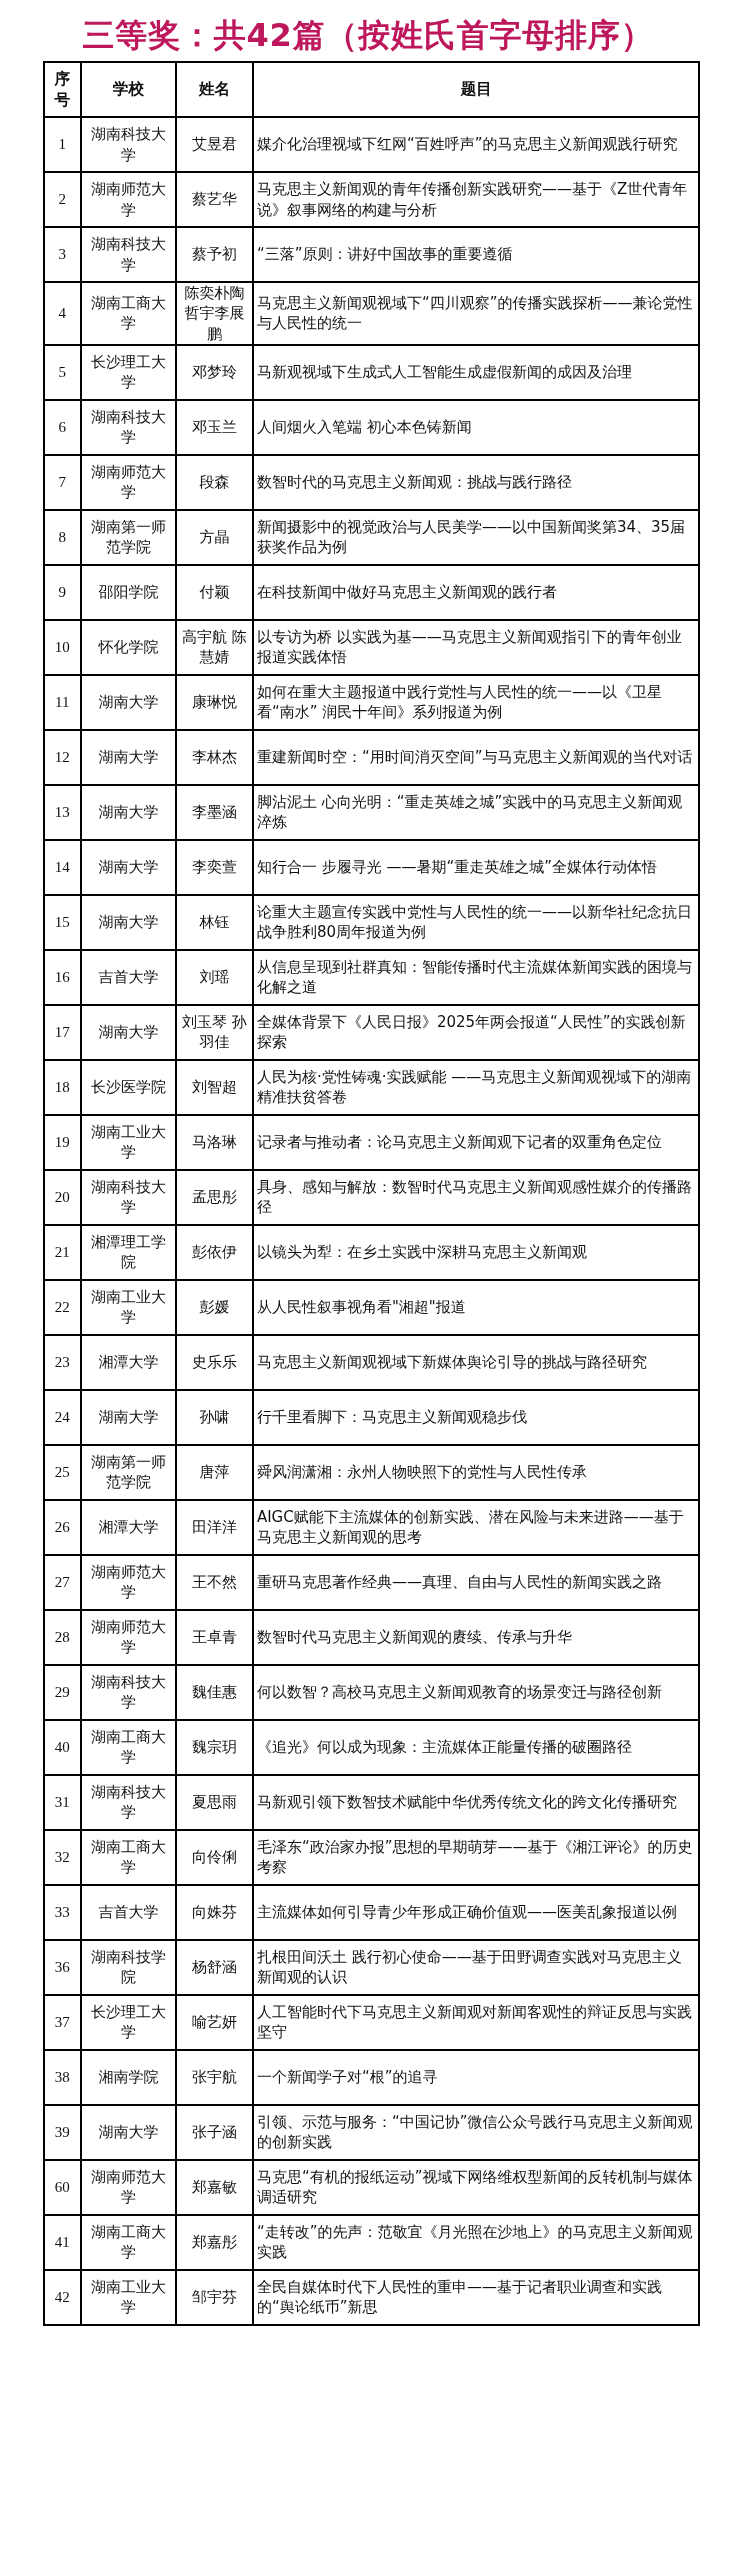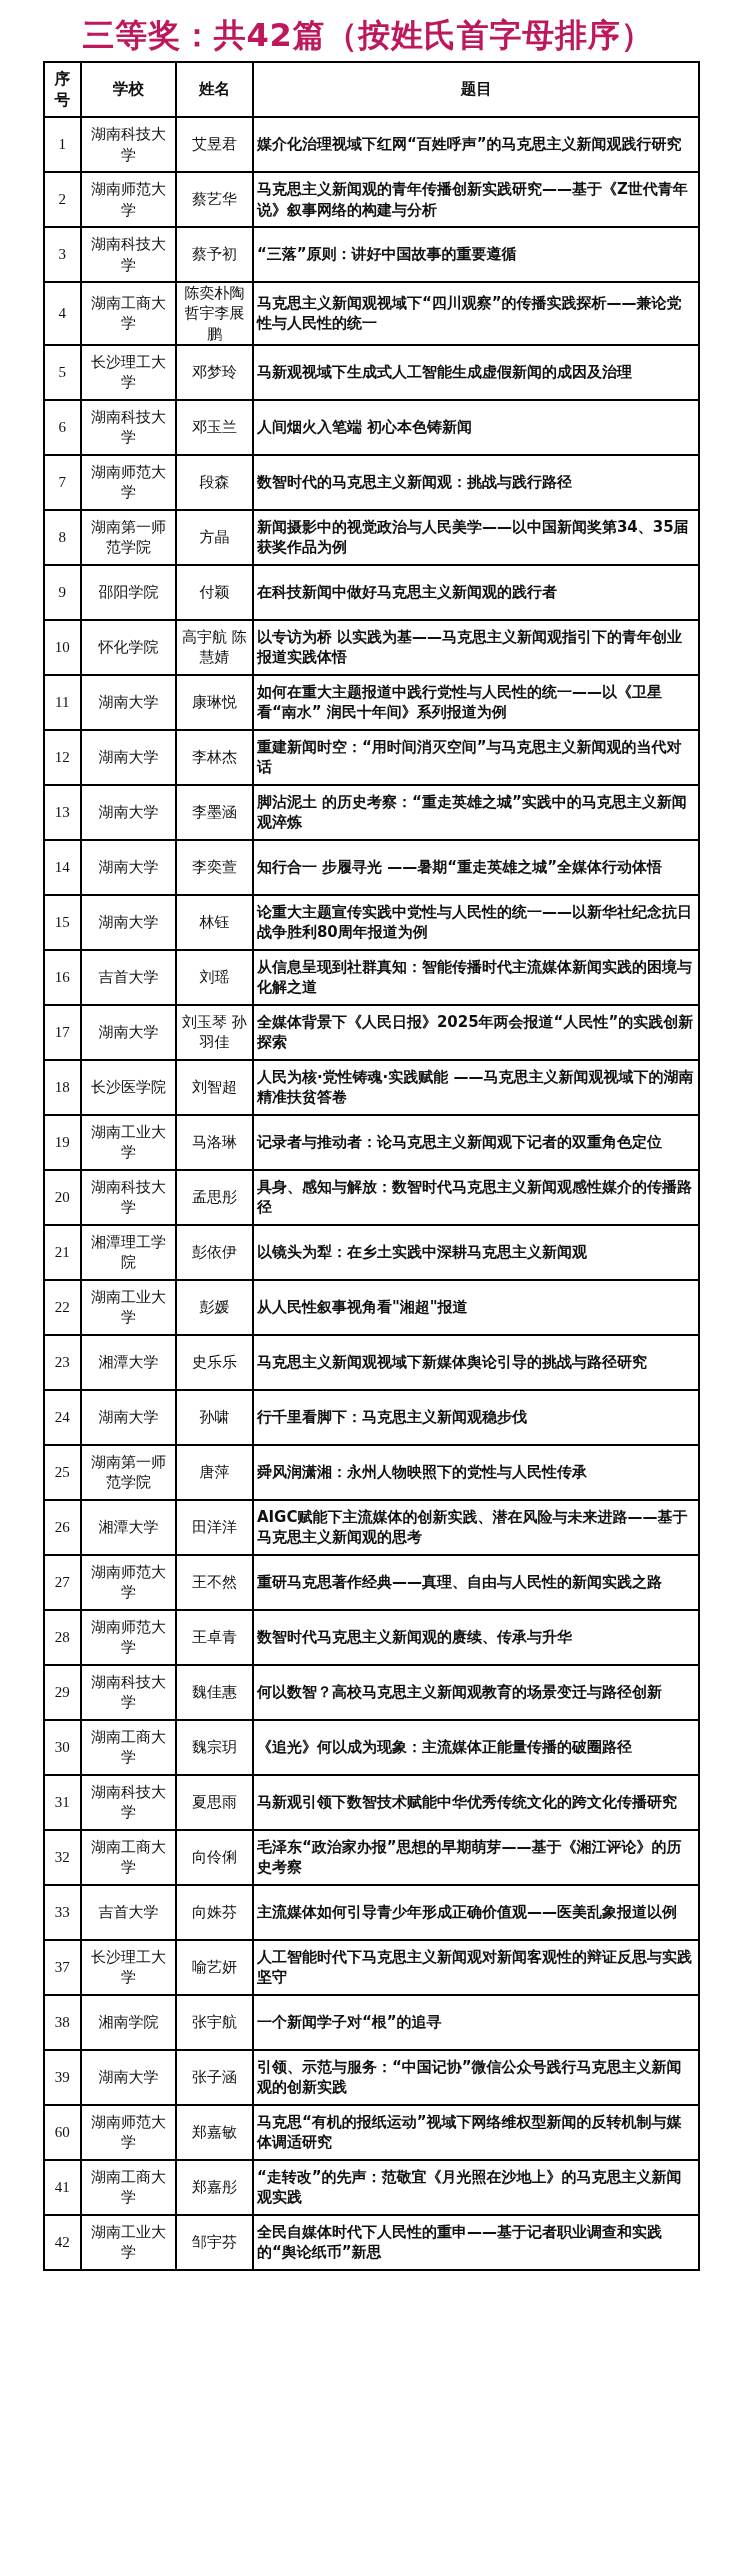--- a/index.html
+++ b/index.html
@@ -9,21 +9,21 @@
            font-size: 32px; font-weight: bold; letter-spacing: 0.8px; line-height: 44px; color: #be185d; }
   table.awards { position: absolute; left: 43px; top: 61px; width: 657px;
                  border-collapse: collapse; table-layout: fixed; }
   table.awards th, table.awards td { border: 2px solid #000; padding: 0 2.3px; vertical-align: middle; }
   table.awards th { height: 53px; font-size: 15.6px; font-weight: bold; text-align: center; line-height: 20.3px; }
   table.awards td { height: 53px; font-size: 15px; line-height: 20.3px; }
   .c-no { width: 30px; text-align: center; font-family: "Liberation Serif", "DejaVu Serif", serif; font-size: 16.4px; }
   th.c-no { font-family: "DejaVu Sans", sans-serif; font-size: 15px; border-radius: 11px; }
   .c-school { width: 89px; text-align: center; }
   .c-name { width: 70px; text-align: center; }
-  .c-title { text-align: left; padding-left: 3.1px !important; font-weight: bold; }
+  .c-title { text-align: left; padding-left: 3.1px !important; }
 </style>
 </head>
 <body>
 
 <div class="title">三等奖：共42篇（按姓氏首字母排序）</div>
 
 <table class="awards">
   <thead>
     <tr>
       <th class="c-no">序号</th>
@@ -102,21 +102,21 @@
       <tr>
         <td class="c-no">12</td>
         <td class="c-school">湖南大学</td>
         <td class="c-name">李林杰</td>
         <td class="c-title">重建新闻时空：“用时间消灭空间”与马克思主义新闻观的当代对话</td>
       </tr>
       <tr>
         <td class="c-no">13</td>
         <td class="c-school">湖南大学</td>
         <td class="c-name">李墨涵</td>
-        <td class="c-title">脚沾泥土 的历史考察：“重走英雄之城”实践中的马克思主义新闻观淬炼</td>
+        <td class="c-title">脚沾泥土 心向光明：“重走英雄之城”实践中的马克思主义新闻观淬炼</td>
       </tr>
       <tr>
         <td class="c-no">14</td>
         <td class="c-school">湖南大学</td>
         <td class="c-name">李奕萱</td>
         <td class="c-title">知行合一 步履寻光 ——暑期“重走英雄之城”全媒体行动体悟</td>
       </tr>
       <tr>
         <td class="c-no">15</td>
         <td class="c-school">湖南大学</td>
@@ -201,21 +201,21 @@
         <td class="c-name">王卓青</td>
         <td class="c-title">数智时代马克思主义新闻观的赓续、传承与升华</td>
       </tr>
       <tr>
         <td class="c-no">29</td>
         <td class="c-school">湖南科技大学</td>
         <td class="c-name">魏佳惠</td>
         <td class="c-title">何以数智？高校马克思主义新闻观教育的场景变迁与路径创新</td>
       </tr>
       <tr>
-        <td class="c-no">30</td>
+        <td class="c-no">40</td>
         <td class="c-school">湖南工商大学</td>
         <td class="c-name">魏宗玥</td>
         <td class="c-title">《追光》何以成为现象：主流媒体正能量传播的破圈路径</td>
       </tr>
       <tr>
         <td class="c-no">31</td>
         <td class="c-school">湖南科技大学</td>
         <td class="c-name">夏思雨</td>
         <td class="c-title">马新观引领下数智技术赋能中华优秀传统文化的跨文化传播研究</td>
       </tr>
@@ -225,20 +225,26 @@
         <td class="c-name">向伶俐</td>
         <td class="c-title">毛泽东“政治家办报”思想的早期萌芽——基于《湘江评论》的历史考察</td>
       </tr>
       <tr>
         <td class="c-no">33</td>
         <td class="c-school">吉首大学</td>
         <td class="c-name">向姝芬</td>
         <td class="c-title">主流媒体如何引导青少年形成正确价值观——医美乱象报道以例</td>
       </tr>
       <tr>
+        <td class="c-no">36</td>
+        <td class="c-school">湖南科技学院</td>
+        <td class="c-name">杨舒涵</td>
+        <td class="c-title">扎根田间沃土 践行初心使命——基于田野调查实践对马克思主义新闻观的认识</td>
+      </tr>
+      <tr>
         <td class="c-no">37</td>
         <td class="c-school">长沙理工大学</td>
         <td class="c-name">喻艺妍</td>
         <td class="c-title">人工智能时代下马克思主义新闻观对新闻客观性的辩证反思与实践坚守</td>
       </tr>
       <tr>
         <td class="c-no">38</td>
         <td class="c-school">湘南学院</td>
         <td class="c-name">张宇航</td>
         <td class="c-title">一个新闻学子对“根”的追寻</td>

